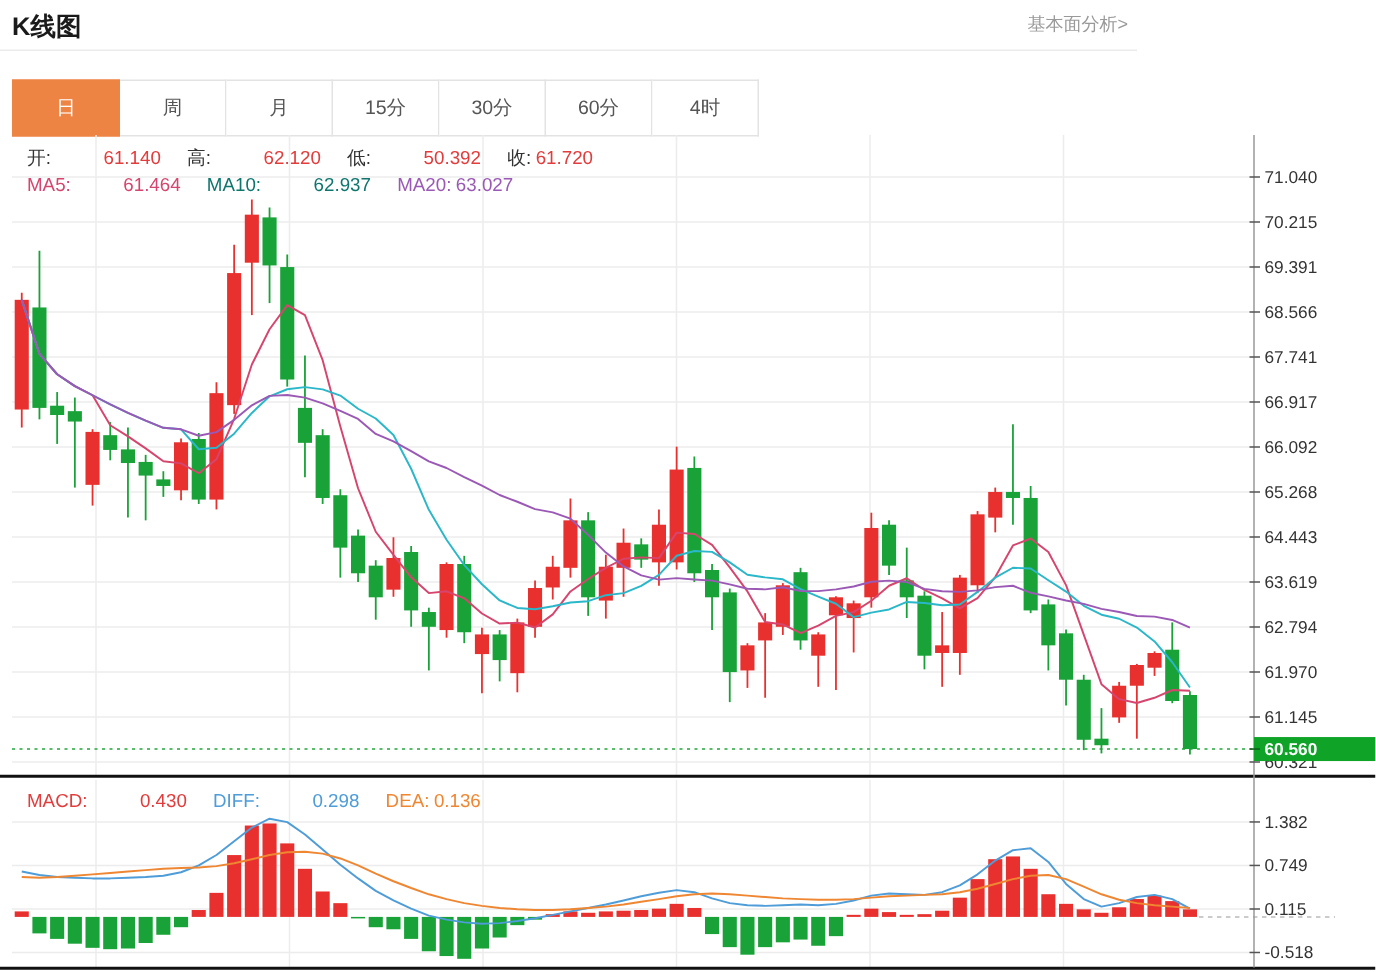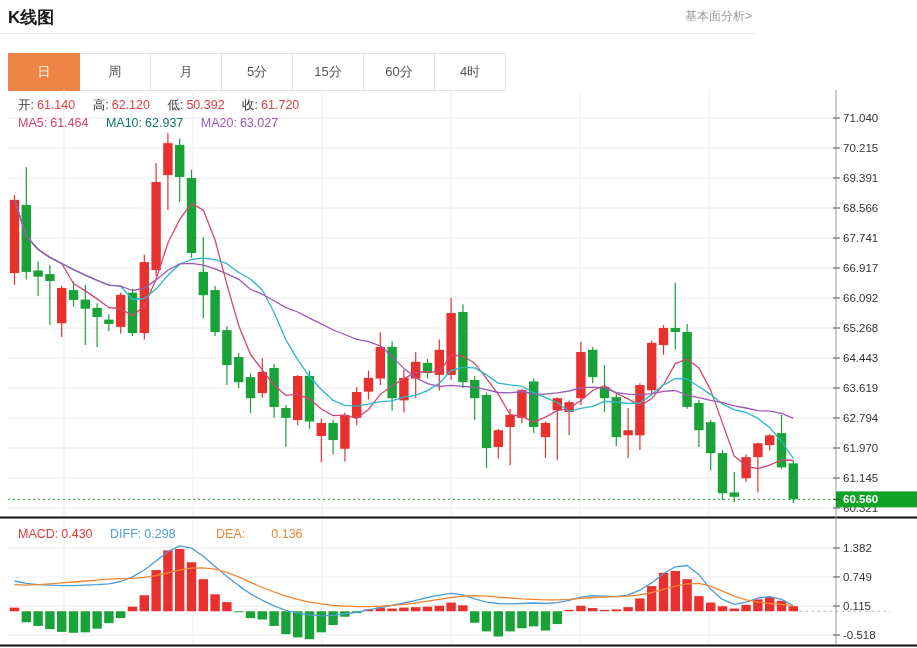--- a/index.html
+++ b/index.html
@@ -14,46 +14,46 @@
   .tab{width:70px;height:36px;line-height:36px;text-align:center;font-size:13px;
        color:#555;background:#fff;border:1px solid #e3e3e3;border-left:none;
        cursor:pointer;box-sizing:content-box;}
   .tab:first-child{border-left:1px solid #e3e3e3;}
   .tab.active{background:#ee8444;color:#fff;border-color:#ee8444;}
   .chart-wrap{position:absolute;left:0;top:90px;width:917px;height:558px;}
   #chart-svg{position:absolute;left:0;top:0;}
   .info-row{position:absolute;left:18px;font-size:12.5px;white-space:nowrap;
             pointer-events:none;}
   .info-row span{margin-right:3px;}
-  .info-row .gap{margin-right:14px;}
+  .info-row .gap{margin-right:14px;margin-left:32px;}
   .ohlc-row{top:7px;}
   .ma-row{top:26px;}
   .macd-row{top:437px;}
   .c-lbl{color:#333;}
   .c-red{color:#e23c3c;}
   .c-ma5{color:#d6456e;}
   .c-ma10{color:#0f766e;}
   .c-ma20{color:#9b59b6;}
   .c-diff{color:#4e9cd8;}
-  .c-dea{color:#ef8632;margin-left:23px;}
+  .c-dea{color:#ef8632;}
 </style>
 </head>
 <body>
 
 <div class="header">
   <div class="title">K线图</div>
   <a class="fund-link">基本面分析&gt;</a>
 </div>
 
 <div class="tabs" id="tabs">
     <div class="tab active">日</div>
     <div class="tab">周</div>
     <div class="tab">月</div>
-    <div class="tab">5分</div>
     <div class="tab">15分</div>
+    <div class="tab">30分</div>
     <div class="tab">60分</div>
     <div class="tab">4时</div>
   </div>
 
 <div class="chart-wrap">
   <svg id="chart-svg" width="917" height="558">
       <line x1="64" y1="0" x2="64" y2="427" stroke="#ececec" stroke-width="1"></line>
       <line x1="64" y1="430" x2="64" y2="555" stroke="#ececec" stroke-width="1"></line>
       <line x1="193" y1="0" x2="193" y2="427" stroke="#ececec" stroke-width="1"></line>
       <line x1="193" y1="430" x2="193" y2="555" stroke="#ececec" stroke-width="1"></line>

